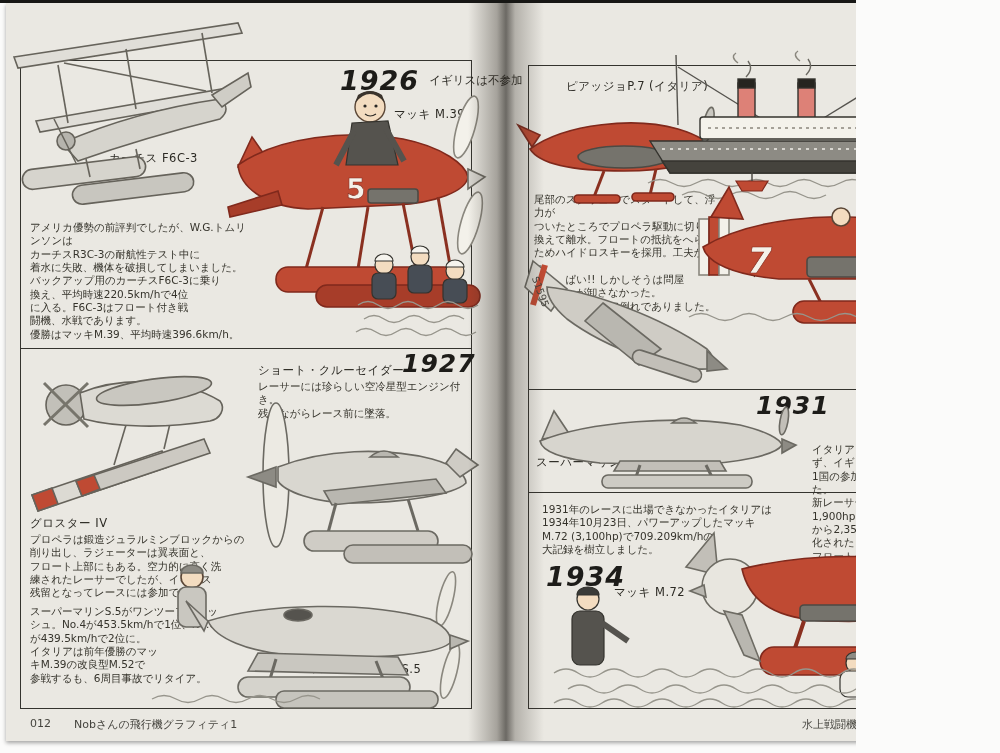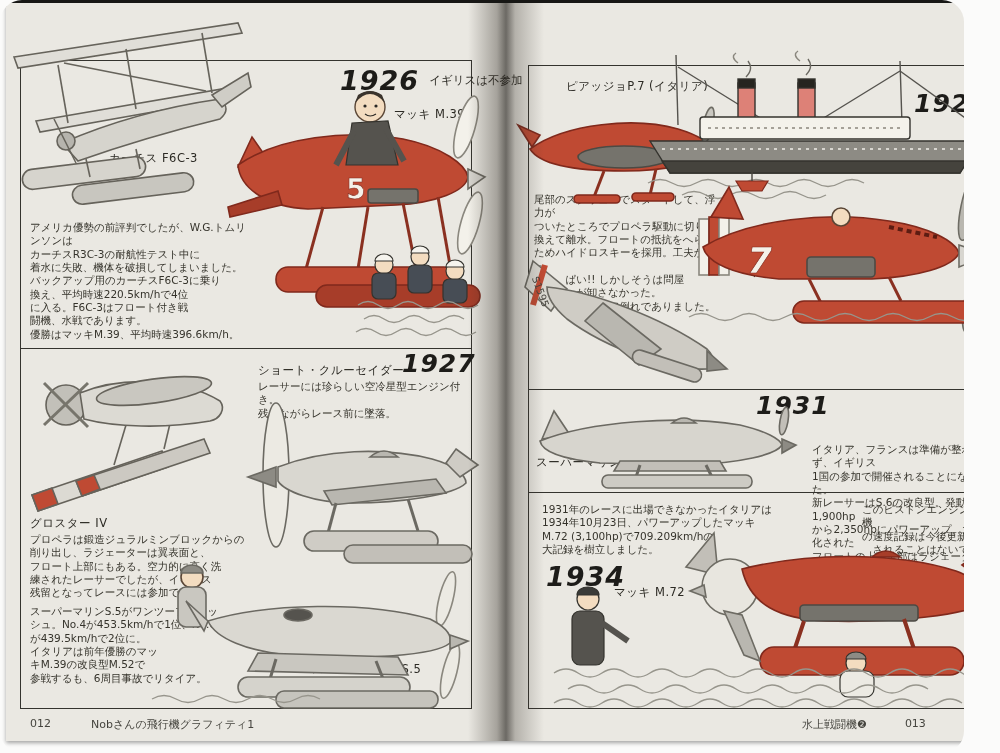--- a/index.html
+++ b/index.html
@@ -1,17 +1,17 @@
 <!DOCTYPE html>
 <html><head>
 <meta charset="utf-8">
 <style>
   html,body{margin:0;padding:0;background:#fbfbfa;}
-  .photo{position:relative;width:964px;height:753px;overflow:hidden;
-         font-family:"DejaVu Sans","Liberation Sans",sans-serif;color:#35332b;border-radius:22px;}
+  .photo{position:relative;width:856px;height:753px;overflow:hidden;
+         font-family:"DejaVu Sans","Liberation Sans",sans-serif;color:#35332b;}
   .edge-top{position:absolute;left:0;top:0;width:1000px;height:3px;background:#171715;}
   .book{position:absolute;left:6px;top:3px;width:986px;height:738px;
         background:#eae8e2;box-shadow:0 2px 4px rgba(0,0,0,.35);}
   .gutter{position:absolute;left:462px;top:0;width:76px;height:738px;
         background:linear-gradient(to right,rgba(0,0,0,0) 0%,rgba(55,50,42,.38) 38%,rgba(30,27,22,.62) 50%,rgba(55,50,42,.30) 62%,rgba(0,0,0,0) 100%);
         pointer-events:none;z-index:40;}
   .panel{position:absolute;border:1.5px solid #34332e;}
   .noTop{border-top:none;}
   .year{font-style:italic;font-weight:bold;font-size:27px;letter-spacing:1px;color:#1d1c19;}
   .year.sm{font-size:25px;}
@@ -186,21 +186,21 @@
     </svg>
 
     <div class="abs jp-body" style="left:24px;top:602px;width:210px;">スーパーマリンS.5がワンツーフィニッ
 シュ。No.4が453.5km/hで1位、No.6
 が439.5km/hで2位に。
 イタリアは前年優勝のマッ
 キM.39の改良型M.52で
 参戦するも、6周目事故でリタイア。</div>
     <div class="abs jp-label" style="left:306px;top:659px;">スーパーマリン S.5</div>
 
-    <div class="abs footer" style="left:24px;top:714px;gap:40px;">
+    <div class="abs footer" style="left:24px;top:714px;gap:23px;">
       <span>012</span>
       <span>Nobさんの飛行機グラフィティ1</span>
     </div>
 
     <div class="panel" style="left:522px;top:62px;width:457px;height:323px;"></div>
     <div class="panel noTop" style="left:522px;top:385px;width:457px;height:104px;"></div>
     <div class="panel noTop" style="left:522px;top:489px;width:457px;height:216px;"></div>
 
     <div class="abs jp-label" style="left:560px;top:76px;">ピアッジョP.7 (イタリア)</div>
     <div class="abs year sm" style="left:908px;top:86px;">1921</div>

